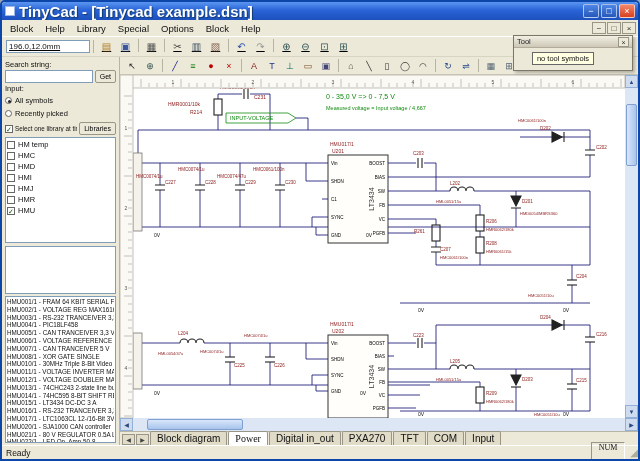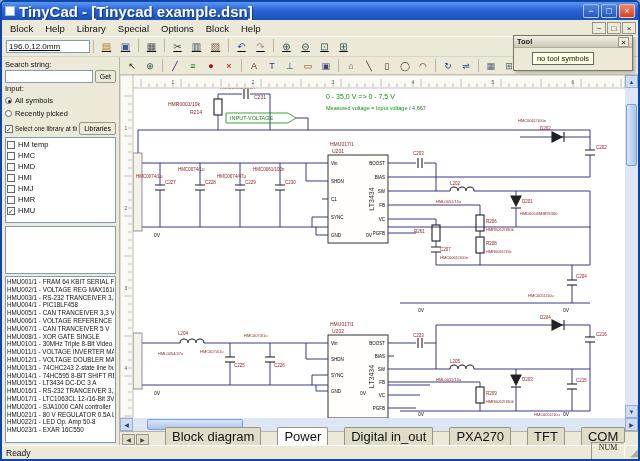--- a/index.html
+++ b/index.html
@@ -31,21 +31,21 @@
   .s-row{display:flex;gap:2px;align-items:center;}
   .s-input{flex:1;height:13px;border:1px solid #7f9db9;font-size:8px;padding:0 2px;min-width:0;font-family:inherit;}
   .s-btn{height:13px;font-size:7px;background:#ece9d8;border:1px solid #9a9687;border-radius:2px;padding:0 4px;font-family:inherit;flex:none;}
   .radio-row{display:flex;align-items:center;gap:3px;font-size:7.5px;margin:2px 0;color:#111;}
   .radio{width:7px;height:7px;border:1px solid #666;border-radius:50%;background:#fff;position:relative;flex:none;}
   .radio.on::after{content:"";position:absolute;left:1.5px;top:1.5px;width:3px;height:3px;border-radius:50%;background:#222;}
   .cb-row{display:flex;align-items:center;gap:2px;margin:2px 0;font-size:6.3px;color:#111;}
   .cb{width:8px;height:8px;border:1px solid #666;background:#fff;font-size:7px;line-height:7px;text-align:center;flex:none;color:#0a5a0a;}
   .cb.on::after{content:"✓";}
   .cb-label{white-space:nowrap;overflow:hidden;flex:1;}
-  .libbox{height:86px;flex:none;background:#fff;border:1px solid #7f9db9;overflow:hidden;padding:1px;}
+  .libbox{height:106px;flex:none;background:#fff;border:1px solid #7f9db9;overflow:hidden;padding:1px;}
   .librow{display:flex;align-items:center;gap:3px;font-size:7.5px;height:11px;color:#111;}
   .preview{height:48px;flex:none;background:#fff;border:1px solid #7f9db9;margin:3px 0 2px 0;}
   .symbols{flex:1;background:#fff;border:1px solid #7f9db9;overflow:hidden;font-size:6.3px;line-height:7.8px;padding:1px;color:#111;}
   .symrow{white-space:nowrap;overflow:hidden;}
   
   .rightcol{flex:1;display:flex;flex-direction:column;min-width:0;}
   .toolbar2{height:18px;flex:none;display:flex;align-items:center;background:#ece9d8;border-bottom:1px solid #c8c4b4;padding:0 3px;}
   .toolbar2 .tbtn{width:16px;height:14px;font-size:9px;}
   .canvasrow{flex:1;display:flex;min-height:0;background:#fff;}
   svg#schematic{display:block;flex:none;background:#fff;}
@@ -53,29 +53,29 @@
   .sbtn{height:13px;flex:none;background:#cfdcf0;border:1px solid #93b0d8;font-size:6px;color:#2a4a80;display:flex;align-items:center;justify-content:center;}
   .vthumb{height:62px;margin:16px 1px 0 1px;background:linear-gradient(90deg,#d8e6fa,#a8c4ec);border:1px solid #7fa0d0;border-radius:2px;}
   .vspace{flex:1;}
   .hscroll{height:13px;flex:none;background:#dce6f4;display:flex;}
   .hscroll .sbtn{width:13px;height:13px;}
   .hthumb{width:96px;margin:1px 0 1px 14px;background:linear-gradient(180deg,#d8e6fa,#a8c4ec);border:1px solid #7fa0d0;border-radius:2px;}
   .hspace{flex:1;}
   
   .tabbar{height:14px;flex:none;display:flex;align-items:flex-end;background:#ece9d8;border-top:1px solid #b8b4a4;padding-left:2px;}
   .tabnav{width:13px;height:11px;font-size:6px;background:#e0dcc8;border:1px solid #9a9687;display:flex;align-items:center;justify-content:center;margin-right:1px;color:#444;flex:none;}
-  .tab{font-size:13px;padding:1px 6px;border:1px solid #9a9687;border-bottom:none;background:#e0dcc8;margin-right:1px;border-radius:2px 2px 0 0;white-space:nowrap;color:#111;margin-left:15px;}
-  .tab.active{background:#fff;}
+  .tab{font-size:10px;padding:1px 6px;border:1px solid #9a9687;border-bottom:none;background:#e0dcc8;margin-right:1px;border-radius:2px 2px 0 0;white-space:nowrap;color:#111;}
+  .tab.active{background:#fff;font-family:Liberation Serif, serif;}
   
   .statusbar{height:14px;flex:none;display:flex;align-items:center;background:#ece9d8;border-top:1px solid #ffffff;font-size:8.5px;padding-left:4px;color:#111;}
   .sb-pane{margin-left:auto;width:34px;height:21px;border:1px solid;border-color:#9a9687 #fff #fff #9a9687;font-size:8px;text-align:center;line-height:10px;font-family:Liberation Serif, serif;}
   .grip{width:13px;height:12px;color:#b0ac9c;font-size:10px;line-height:12px;text-align:right;}
   
   .tool-popup{position:absolute;top:33px;right:5px;width:120px;background:#ece9d8;border:1px solid #7a7668;box-shadow:2px 2px 3px rgba(0,0,0,.25);z-index:30;}
-  .tp-title{height:12px;display:flex;align-items:center;background:linear-gradient(180deg,#f2efe4,#cdc8b6);border-bottom:1px solid #b0ac9c;font-size:7.5px;padding:0 3px;color:#222;font-weight:bold;}
+  .tp-title{height:12px;display:flex;align-items:center;background:linear-gradient(180deg,#f2efe4,#cdc8b6);border-bottom:1px solid #b0ac9c;font-size:7.5px;padding:0 3px;color:#222;}
   .tp-close{margin-left:auto;width:11px;height:10px;border:1px solid #9a9687;font-size:7px;text-align:center;line-height:9px;background:#ece9d8;color:#333;}
   .tp-body{height:22px;}
   .tooltipbox{position:absolute;top:50px;right:44px;background:#ffffe1;border:1px solid #666;font-size:7.5px;padding:1px 4px;z-index:31;color:#111;white-space:nowrap;}
 </style>
 </head>
 <body>
 
 <div class="window">
 
   <div class="titlebar">

